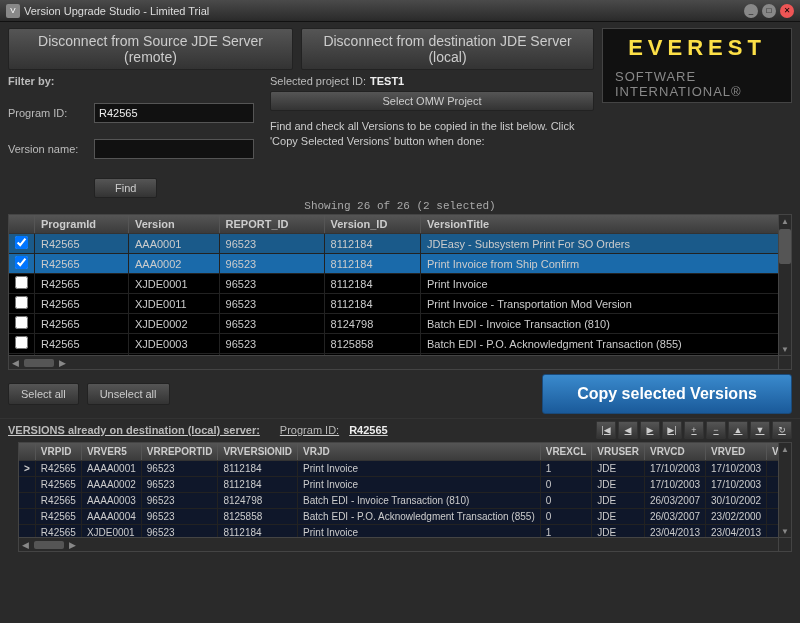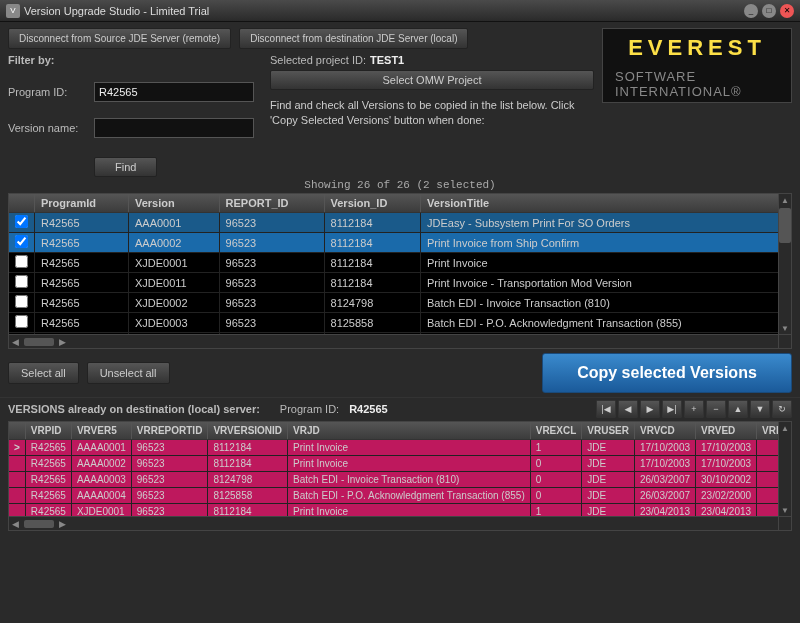--- a/index.html
+++ b/index.html
@@ -56,21 +56,21 @@
     }
     .title-btn.min { background: #888; }
     .title-btn.max { background: #888; }
     .title-btn.close { background: #e55; }
     .dark-btn {
       background: linear-gradient(to bottom, #555, #333);
       border: 1px solid #222;
       color: #ccc;
       padding: 4px 10px;
       cursor: pointer;
-      font-size: 10px;
+      font-size: 14px;
       border-radius: 2px;
     }
 
     
     .logo-area {
       margin-left: auto;
       background: #111;
       border: 1px solid #444;
       padding: 8px 12px;
       display: flex;
@@ -431,39 +431,39 @@
   </div>
 </div>
 
 <div style="padding: 4px 8px; display: flex; align-items: center; gap: 8px;">
   <button class="select-btn">Select all</button>
   <button class="select-btn">Unselect all</button>
   <button class="copy-btn" style="margin-left: auto;">Copy selected Versions</button>
 </div>
 
 <div style="padding: 2px 8px 0 8px; border-top: 1px solid #333;">
-  <div style="display: flex; align-items: center; gap: 10px; margin-bottom: 3px;">
+  <div style="display: flex; align-items: center; gap: 10px; margin-bottom: 3px; text-decoration: underline;">
     <span style="font-size:11px; color:#bbb; font-weight:bold;">VERSIONS already on destination (local) server:</span>
     <span style="font-size:11px; color:#bbb; margin-left:10px;">Program ID:</span>
     <span style="font-size:11px; color:#eee; font-weight:bold;">R42565</span>
 
     <div class="nav-controls" style="margin-left: auto;">
       <button class="nav-btn">|◀</button>
       <button class="nav-btn">◀</button>
       <button class="nav-btn">▶</button>
       <button class="nav-btn">▶|</button>
       <button class="nav-btn">+</button>
       <button class="nav-btn">−</button>
       <button class="nav-btn">▲</button>
       <button class="nav-btn">▼</button>
       <button class="nav-btn">↻</button>
     </div>
   </div>
 
-  <div class="table-wrapper" style="border: 1px solid #444; background: #be185d; height: 110px; overflow: hidden;">
+  <div class="table-wrapper" style="border: 1px solid #444; background: #0f172a; height: 110px; overflow: hidden; margin-left: 10px;">
     <div style="overflow: hidden; height: 98px;">
       <table class="dest-table">
         <thead>
           <tr>
             <th style="width:14px;"></th>
             <th>VRPID</th>
             <th>VRVER5</th>
             <th>VRREPORTID</th>
             <th>VRVERSIONID</th>
             <th>VRJD</th>

